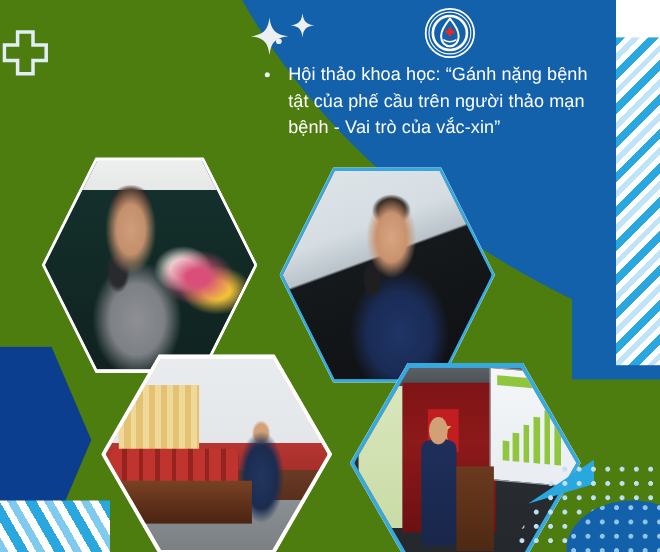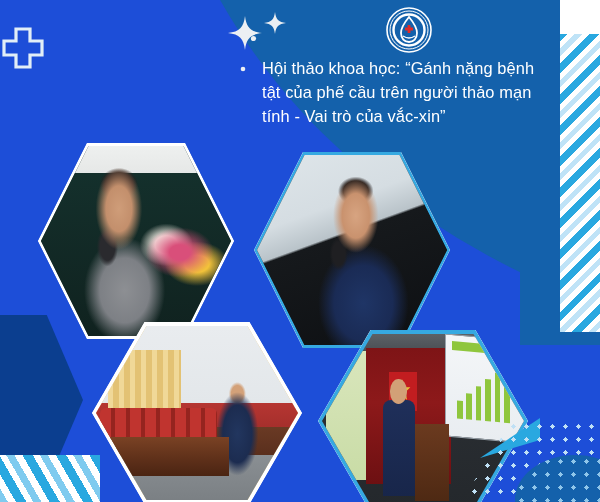--- a/index.html
+++ b/index.html
@@ -7,21 +7,21 @@
     width:600px;height:502px;
     background:#ffffff;
     font-family:"Liberation Sans", sans-serif;
     overflow:hidden;
     position:relative;
   }
   #poster{
     position:absolute;inset:0;
     width:600px;height:502px;
     overflow:hidden;
-    background:#1d4ed8;
+    background:#4d7c0f;
   }
   .layer{position:absolute;}
 
   
   .blue-curve{
     top:-260px;left:150px;
     width:760px;height:620px;
     background:#1461AB;
     border-radius:0 0 0 100%;
   }
@@ -262,21 +262,21 @@
       <circle cx="26" cy="24" r="15.5" fill="none" stroke="#ffffff" stroke-width="2.4"></circle>
       <path d="M26 11 C21 17 18 22 18 27 C18 32.5 21.5 36 26 36 C30.5 36 34 32.5 34 27 C34 22 31 17 26 11 Z" fill="none" stroke="#ffffff" stroke-width="1.8"></path>
       <path d="M24.6 19 h2.8 v2.6 h2.6 v2.8 h-2.6 v2.6 h-2.8 v-2.6 H22 v-2.8 h2.6 Z" fill="#e02b27"></path>
       <path d="M20 30 q6 4 12 0" fill="none" stroke="#ffffff" stroke-width="1.3"></path>
     </svg>
   </div>
 
   <div class="layer title">
     <div>Hội thảo khoa học: “Gánh nặng bệnh</div>
     <div>tật của phế cầu trên người thảo mạn</div>
-    <div>tính - Vai trò của vắc-xin”</div>
+    <div>bệnh - Vai trò của vắc-xin”</div>
   </div>
 
   <div class="layer navy-hex"></div>
 
   <div class="layer stripes-bl"></div>
 
   <div class="hex hex-outer p1">
     <div class="hex-ring ring hex" style="clip-path:polygon(25% 0%,75% 0%,100% 50%,75% 100%,25% 100%,0% 50%);inset:0;"></div>
     <div class="hex" style="inset:3px;position:absolute;">
       <div class="hex-photo pic"></div>

